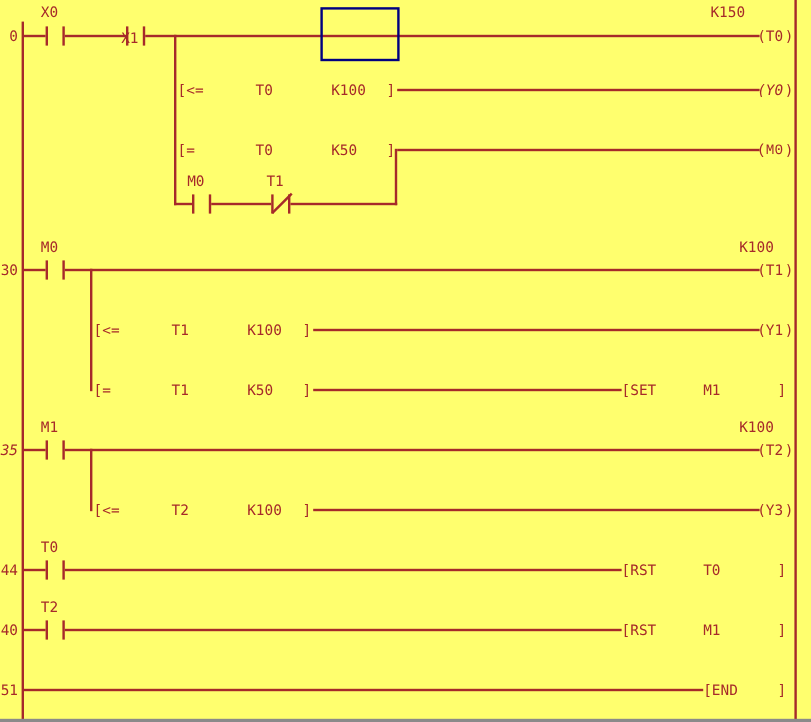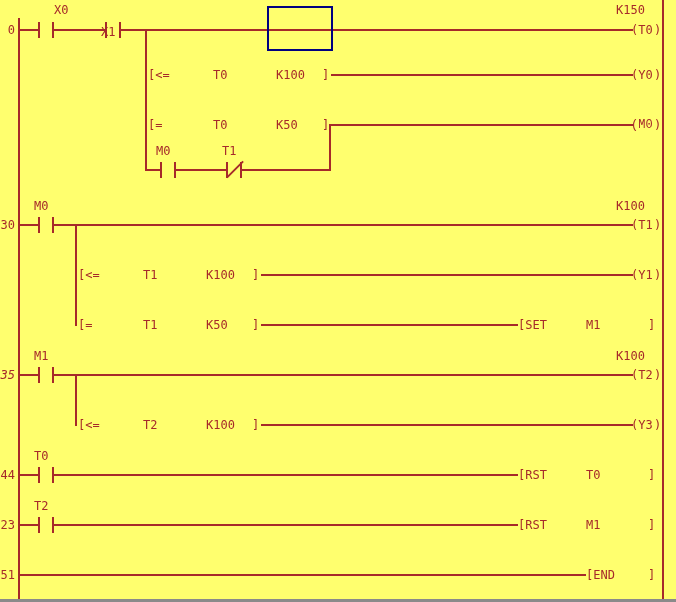--- a/index.html
+++ b/index.html
@@ -66,40 +66,40 @@
 <body>
 
 <div class="canvas">
 
   <div class="vline" style="left:18px; top:18px; height:584px;"></div>
   <div class="vline" style="left:662px; top:0px; height:602px;"></div>
 
   <div class="lbl step" style="top:23px;">0</div>
   <div class="hline" style="left:20px; top:29px; width:613px;"></div>
 
-  <div class="lbl" style="left:34px; top:3px;margin-left:20px;">X0</div>
+  <div class="lbl" style="left:34px; top:3px;">X0</div>
   <div class="contact" style="left:38px; top:22px;"></div>
 
   <div class="lbl" style="left:101px; top:3px;margin-top:22px;">X1</div>
   <div class="contact" style="left:105px; top:22px;"></div>
 
   <div class="cursor" style="left:267px; top:6px; width:62px; height:41px;"></div>
 
-  <div class="lbl" style="left:616px; top:3px;">K150</div>
+  <div class="lbl" style="left:592px; top:3px;">K150</div>
   <div class="lbl" style="left:631px; top:23px;">(T0</div>
   <div class="lbl" style="left:654px; top:23px;">)</div>
 
   <div class="vline" style="left:145px; top:29px; height:142px;"></div>
 
   <div class="lbl" style="left:148px; top:68px;">[&lt;=</div>
   <div class="lbl" style="left:213px; top:68px;">T0</div>
   <div class="lbl" style="left:276px; top:68px;">K100</div>
   <div class="lbl" style="left:322px; top:68px;">]</div>
   <div class="hline" style="left:331px; top:74px; width:302px;"></div>
-  <div class="lbl" style="left:631px; top:68px;">(Y0</div>
+  <div class="lbl" style="left:631px; top:68px;font-style:italic;">(Y0</div>
   <div class="lbl" style="left:654px; top:68px;">)</div>
 
   <div class="lbl" style="left:148px; top:118px;">[=</div>
   <div class="lbl" style="left:213px; top:118px;">T0</div>
   <div class="lbl" style="left:276px; top:118px;">K50</div>
   <div class="lbl" style="left:322px; top:118px;">]</div>
   <div class="hline" style="left:331px; top:124px; width:302px;"></div>
   <div class="lbl" style="left:631px; top:118px;font-family:Liberation Mono, monospace;">(M0</div>
   <div class="lbl" style="left:654px; top:118px;">)</div>
 
@@ -162,21 +162,21 @@
   <div class="lbl" style="left:654px; top:418px;">)</div>
 
   <div class="lbl step" style="top:468px;">44</div>
   <div class="hline" style="left:20px; top:474px; width:498px;"></div>
   <div class="lbl" style="left:34px; top:449px;">T0</div>
   <div class="contact" style="left:38px; top:467px;"></div>
   <div class="lbl" style="left:518px; top:468px;">[RST</div>
   <div class="lbl" style="left:586px; top:468px;">T0</div>
   <div class="lbl" style="left:648px; top:468px;">]</div>
 
-  <div class="lbl step" style="top:518px;">23</div>
+  <div class="lbl step" style="top:518px;">40</div>
   <div class="hline" style="left:20px; top:524px; width:498px;"></div>
   <div class="lbl" style="left:34px; top:499px;">T2</div>
   <div class="contact" style="left:38px; top:517px;"></div>
   <div class="lbl" style="left:518px; top:518px;">[RST</div>
   <div class="lbl" style="left:586px; top:518px;">M1</div>
   <div class="lbl" style="left:648px; top:518px;">]</div>
 
   <div class="lbl step" style="top:568px;">51</div>
   <div class="hline" style="left:20px; top:574px; width:566px;"></div>
   <div class="lbl" style="left:586px; top:568px;">[END</div>

